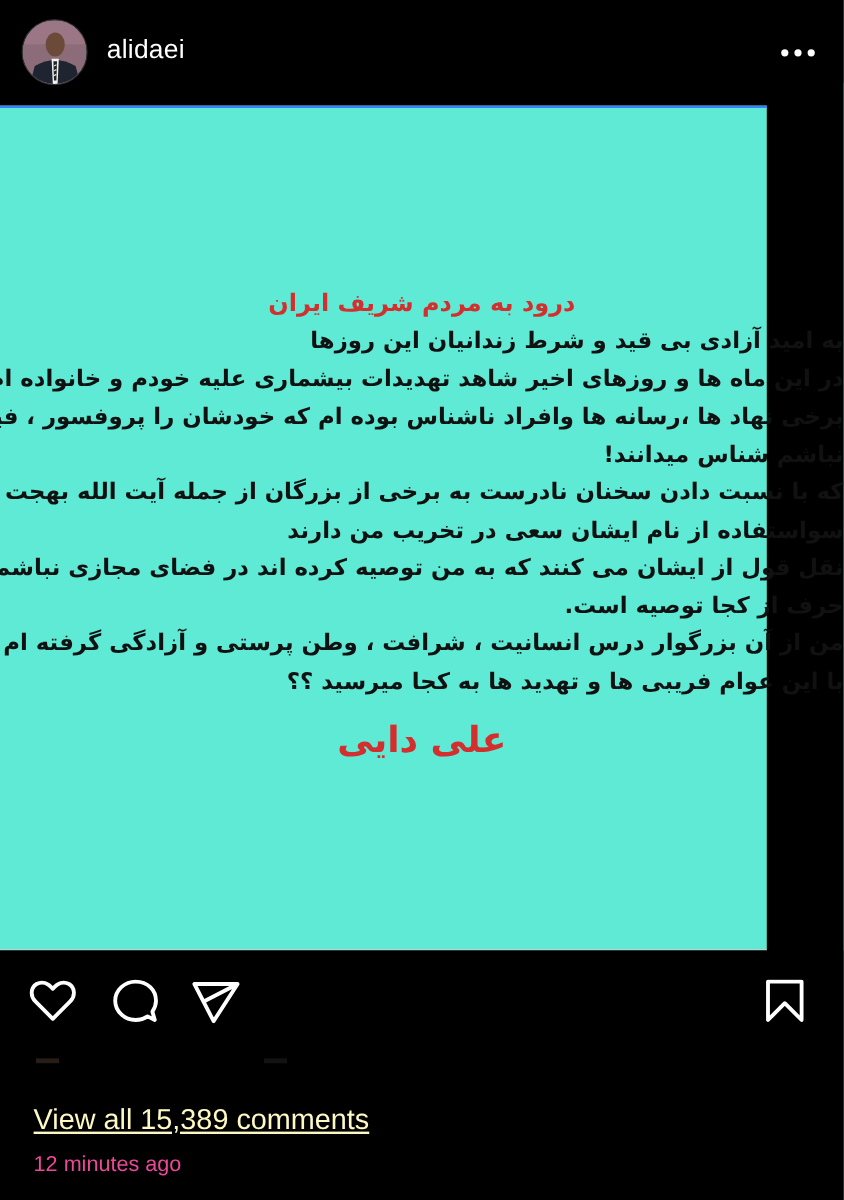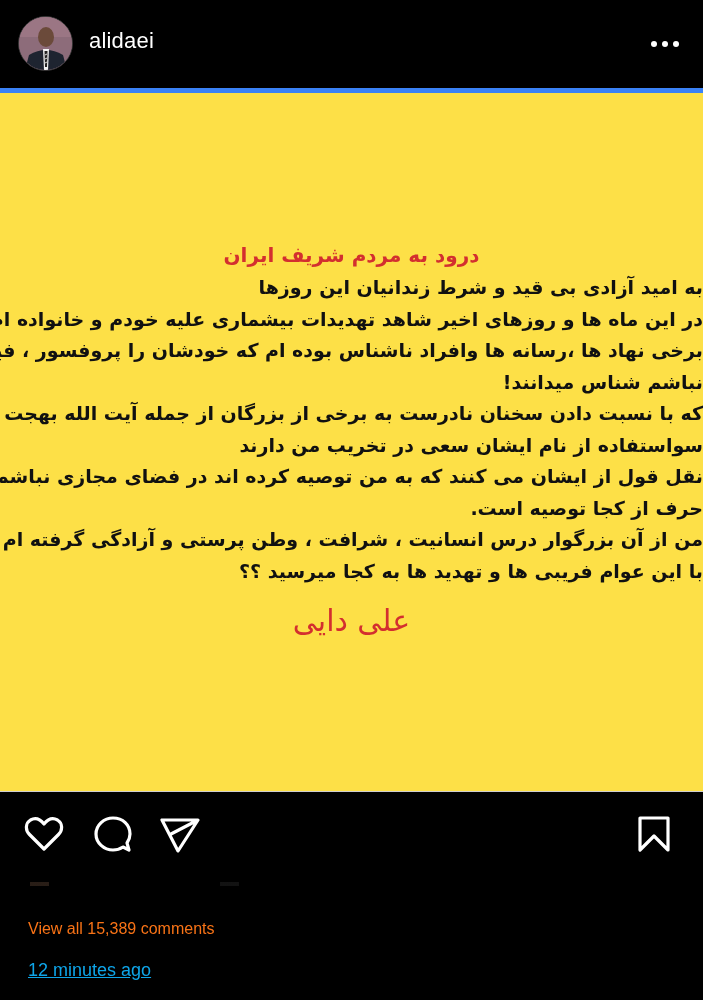--- a/index.html
+++ b/index.html
@@ -20,46 +20,46 @@
     .username {
       position: absolute; left: 89px; top: 28px; color: #fff;
       font-size: 22px; font-weight: normal; letter-spacing: 0.2px;
     }
     .more {
       position: absolute; left: 651px; top: 40px; width: 32px; height: 8px;
       display: flex; gap: 5px; align-items: center; cursor: pointer;
     }
     .more span { width: 6px; height: 6px; background: #fff; border-radius: 50%; display: block; }
     .post-image {
-      position: absolute; left: 0; top: 88px; width: 703px; height: 704px;
-      background: #fde047; border-top: 5px solid #3b82f6; border-bottom: 1px solid #cfcfcf;
+      position: absolute; left: 0; top: 88px; width: 639px; height: 704px;
+      background: #5eead4; border-top: 2px solid #3b82f6; border-bottom: 1px solid #cfcfcf;
       box-sizing: border-box;
     }
     .letter {
       position: absolute; left: 0; top: 145px; width: 703px; text-align: center;
       direction: rtl; font-family: "DejaVu Sans", sans-serif;
     }
     .greeting { color: #d32f2f; font-size: 20px; line-height: 34px; margin: 0; font-weight: bold; }
     .line { color: #111; font-size: 19px; line-height: 31.5px; margin: 0; font-weight: bold; white-space: nowrap; text-align: right; }
-    .signature { color: #d32f2f; font-size: 30px; font-weight: normal; margin-top: 14px; line-height: 40px; }
+    .signature { color: #d32f2f; font-size: 30px; font-weight: bold; margin-top: 14px; line-height: 40px; }
     .actions {
       position: absolute; left: 0; top: 792px; width: 703px; height: 208px; background: #000;
     }
     .icon-btn { position: absolute; cursor: pointer; }
     .icon-btn svg { display: block; }
     .likes-blur {
       position: absolute; left: 30px; top: 882px; width: 380px; height: 4px;
       background: linear-gradient(90deg, #3a2a20 0 5%, transparent 5% 50%, #1a1a1a 50% 55%, transparent 55%);
       opacity: 0.7;
     }
     .comments-link {
-      position: absolute; left: 28px; top: 920px; color: #f97316; font-size: 16px; cursor: pointer;
+      position: absolute; left: 28px; top: 920px; color: #fef9c3; font-size: 24px; cursor: pointer; text-decoration: underline;
     }
     .timestamp {
-      position: absolute; left: 28px; top: 960px; color: #0ea5e9; font-size: 18px; text-decoration: underline;
+      position: absolute; left: 28px; top: 960px; color: #ec4899; font-size: 18px;
     }
   </style>
 </head>
 <body>
 
 <div class="header">
   <div class="avatar">
     <svg width="53" height="53" viewBox="0 0 53 53">
       <rect width="53" height="53" fill="#8d6c7a"></rect>
       <rect x="0" y="0" width="53" height="20" fill="#9b7684"></rect>

